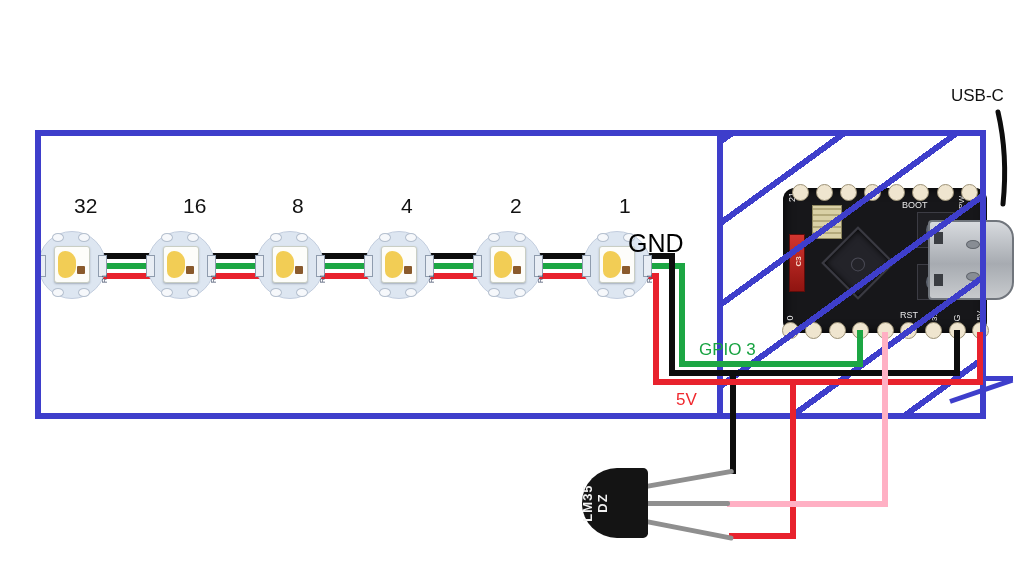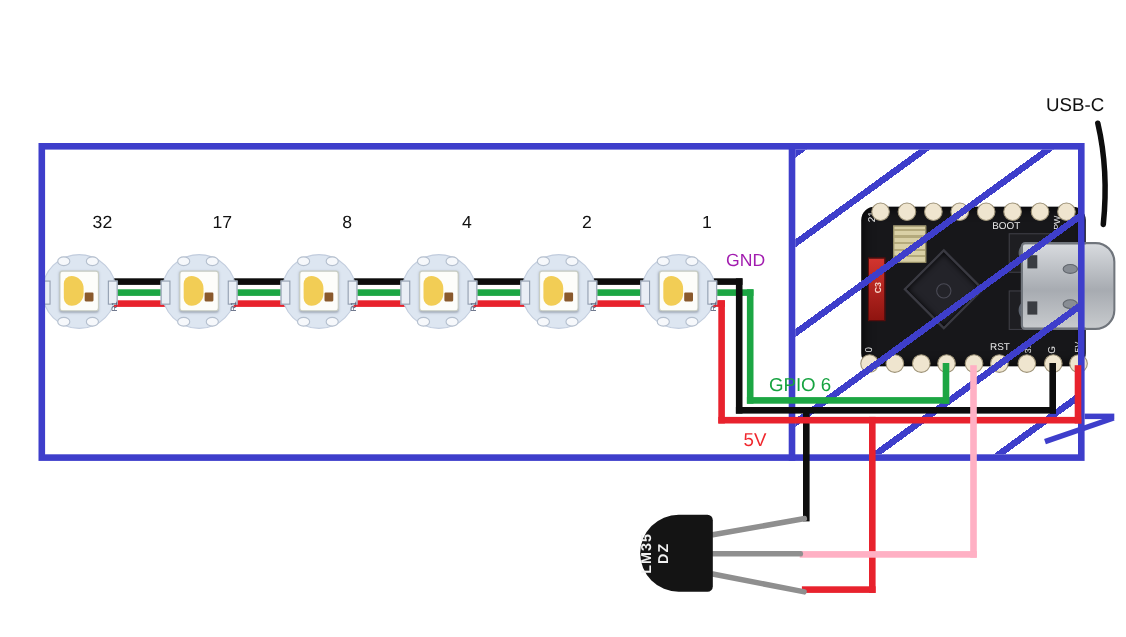--- a/index.html
+++ b/index.html
@@ -21,21 +21,21 @@
   .led .disc{position:absolute;left:0;top:0;width:68px;height:68px;border-radius:50%;
              background:#dde6f1;border:1px solid #c2cdde;box-sizing:border-box;}
   .led .oval{position:absolute;width:12px;height:9px;border-radius:50%;background:#f6f8fb;border:1px solid #b4bfce;box-sizing:border-box;}
   .led .pkg{position:absolute;left:16px;top:15px;width:36px;height:37px;background:#fdfdfa;
             border:1px solid #c9cec4;border-radius:3px;box-shadow:0 1px 2px rgba(60,70,90,.35);box-sizing:border-box;}
   .led .phos{position:absolute;left:3px;top:4px;width:18px;height:27px;background:#f2cd55;border-radius:9px 14px 14px 9px;}
   .led .chipdot{position:absolute;left:22px;top:19px;width:8px;height:8px;background:#8a5a2c;border-radius:1px;}
   .led .padL,.led .padR{position:absolute;top:24px;width:9px;height:22px;background:#e9eef5;border:1px solid #8f9cae;box-sizing:border-box;}
   .led .padL{left:-1px;} .led .padR{right:-1px;}
   .led .r1{position:absolute;right:-3px;top:44px;font-size:7px;color:#45506b;transform:rotate(-90deg);}
-  .num{font-size:16px;color:#111;text-align:right;width:60px;z-index:6;}
+  .num{font-size:21px;color:#111;text-align:left;width:60px;z-index:6;margin-left:32px;}
   
   .lbl{z-index:7;font-size:17px;}
   
   #pcb{left:783px;top:188px;width:204px;height:145px;background:#17171a;border-radius:12px;z-index:3;
        box-shadow:inset 0 0 12px #000;}
   .pin{position:absolute;width:17px;height:17px;border-radius:50%;background:#efe5cf;border:1px solid #9d9277;box-sizing:border-box;z-index:3;}
   .bcomp{position:absolute;box-sizing:border-box;}
   #antenna{left:29px;top:17px;width:30px;height:34px;background:#d9d0a6;border:1px solid #8f8860;
            background-image:repeating-linear-gradient(0deg,transparent 0 4px,#b4aa7c 4px 6px);}
   #redpart{left:6px;top:46px;width:16px;height:58px;background:linear-gradient(180deg,#d2352f,#8f1410);border:1px solid #5e0c0a;}
@@ -146,21 +146,21 @@
     <div class="padL"></div>
       <div class="padR"></div>
     <div class="pkg">
         <div class="phos"></div>
         <div class="chipdot"></div>
       </div>
     <div class="r1">R1</div>
   </div>
 
   <div class="abs num" style="left:42px;top:194px;">32</div>
-  <div class="abs num" style="left:151px;top:194px;">17</div>
+  <div class="abs num" style="left:151px;top:194px;">16</div>
   <div class="abs num" style="left:260px;top:194px;">8</div>
   <div class="abs num" style="left:369px;top:194px;">4</div>
   <div class="abs num" style="left:478px;top:194px;">2</div>
   <div class="abs num" style="left:587px;top:194px;">1</div>
 
   <div class="abs" id="pcb">
     <div class="bcomp" id="antenna"></div>
     <div class="bcomp" id="redpart">
         <span>C3</span>
       </div>
@@ -235,21 +235,21 @@
 
   <div class="lead" style="left:646px;top:484px;width:89px;transform:rotate(-10deg);transform-origin:left center;"></div>
   <div class="lead" style="left:646px;top:501px;width:84px;"></div>
   <div class="lead" style="left:646px;top:519px;width:89px;transform:rotate(11deg);transform-origin:left center;"></div>
   <div class="abs" id="lm35">
     <div class="txt">
       <span>LM35</span><br><span>DZ</span>
     </div>
   </div>
 
-  <div class="abs lbl" style="left:660px;top:229px;color:#a21caf;font-size:16px;">GND</div>
-  <div class="abs lbl" style="left:699px;top:340px;color:#17a341;">GPIO 6</div>
+  <div class="abs lbl" style="left:628px;top:229px;color:#000000;font-size:25px;">GND</div>
+  <div class="abs lbl" style="left:699px;top:340px;color:#17a341;">GPIO 3</div>
   <div class="abs lbl" style="left:676px;top:390px;color:#f0282e;">5V</div>
   <div class="abs lbl" style="left:951px;top:86px;color:#111;">USB-C</div>
   <svg class="abs" id="usb-pointer" viewBox="0 0 36 106">
     <path d="M 13 7 Q 23 50 18 99" fill="none" stroke="#0d0d0d" stroke-width="5" stroke-linecap="round"></path>
   </svg>
 
 </div>
 
 </body></html>

